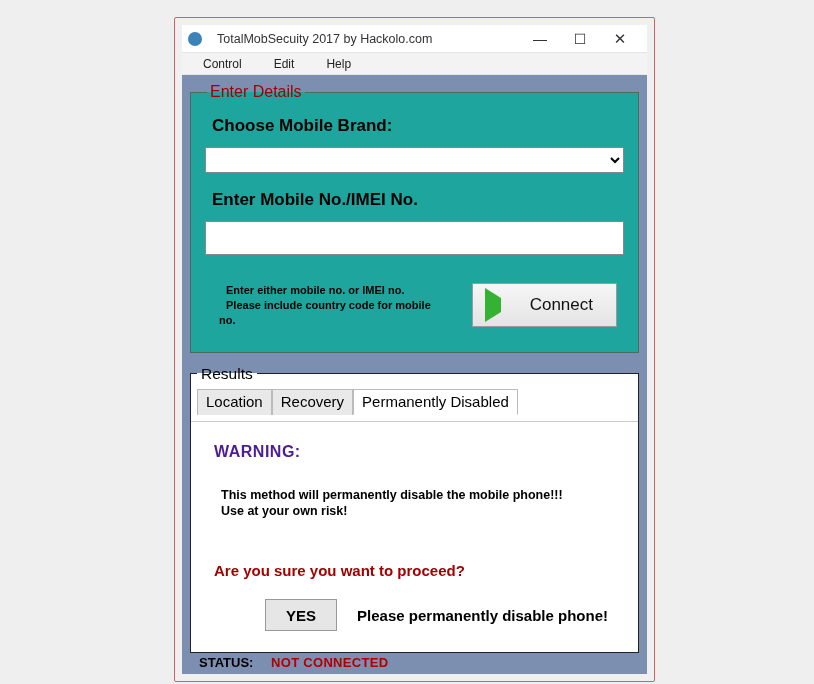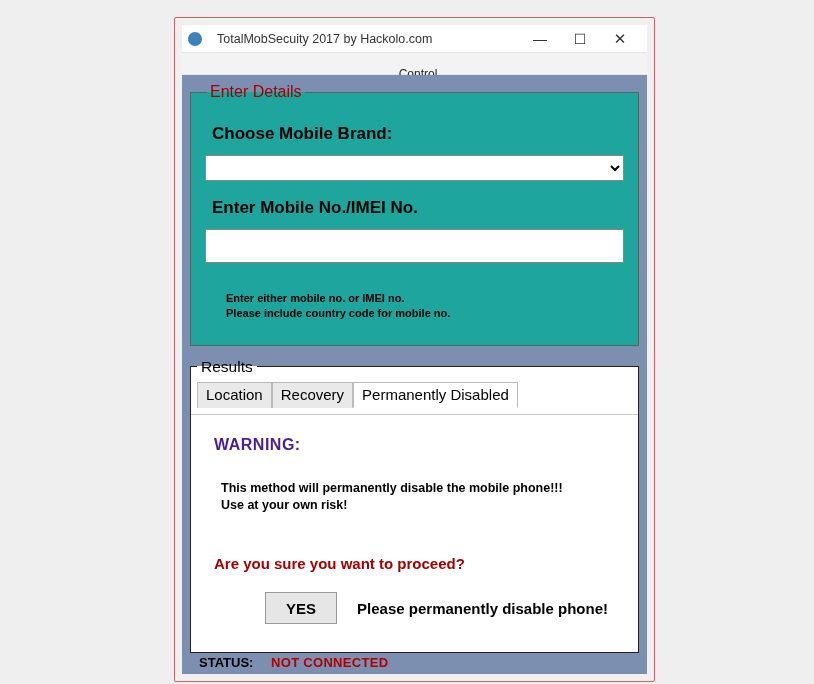--- a/index.html
+++ b/index.html
@@ -55,21 +55,20 @@
   .menubar {
     height: 22px;
     background: #f3f3f3;
     display: flex;
     align-items: center;
     padding-left: 14px;
     gap: 18px;
     font-size: 12px;
     color: #222;
     border-bottom: 1px solid #e6e6e6;
-    flex-direction: column;
   }
   
   .client {
     flex: 1;
     background: #7c8fb0;
     padding: 8px 8px 0 8px;
     position: relative;
     display:flex;
     flex-direction:column;
   }
@@ -84,21 +83,21 @@
     font-size: 16px;
     font-family: Tahoma, Arial, sans-serif;
     padding: 0 3px;
     margin-left: 2px;
   }
   .brand-label, .imei-label {
     font-size: 17px;
     color: #000;
     font-family: Tahoma, Arial, sans-serif;
     font-weight: bold;
-    margin-top: 10px;
+    margin-top: 2px;
   }
   .brand-select {
     width: 100%;
     height: 26px;
     margin-top: 4px;
     border: 1px solid #888;
     background: #fff;
     font-size: 13px;
     padding: 0 4px;
   }
@@ -260,20 +259,24 @@
       </select>
 
       <div class="imei-label">Enter Mobile No./IMEI No.</div>
       <input class="imei-input" type="text" value="" style="">
 
       <div class="hint-row">
         <div class="hint">
           <span>Enter either mobile no. or IMEI no.</span><br>
           <span>Please include country code for mobile no.</span>
         </div>
+        <button class="connect-btn">
+          <span class="play-icon"></span>
+          <span>Connect</span>
+        </button>
       </div>
     </fieldset>
 
     <fieldset class="results">
       <legend>Results</legend>
 
       <div class="tabs">
         <div class="tab">Location</div>
         <div class="tab">Recovery</div>
         <div class="tab active">Permanently Disabled</div>

